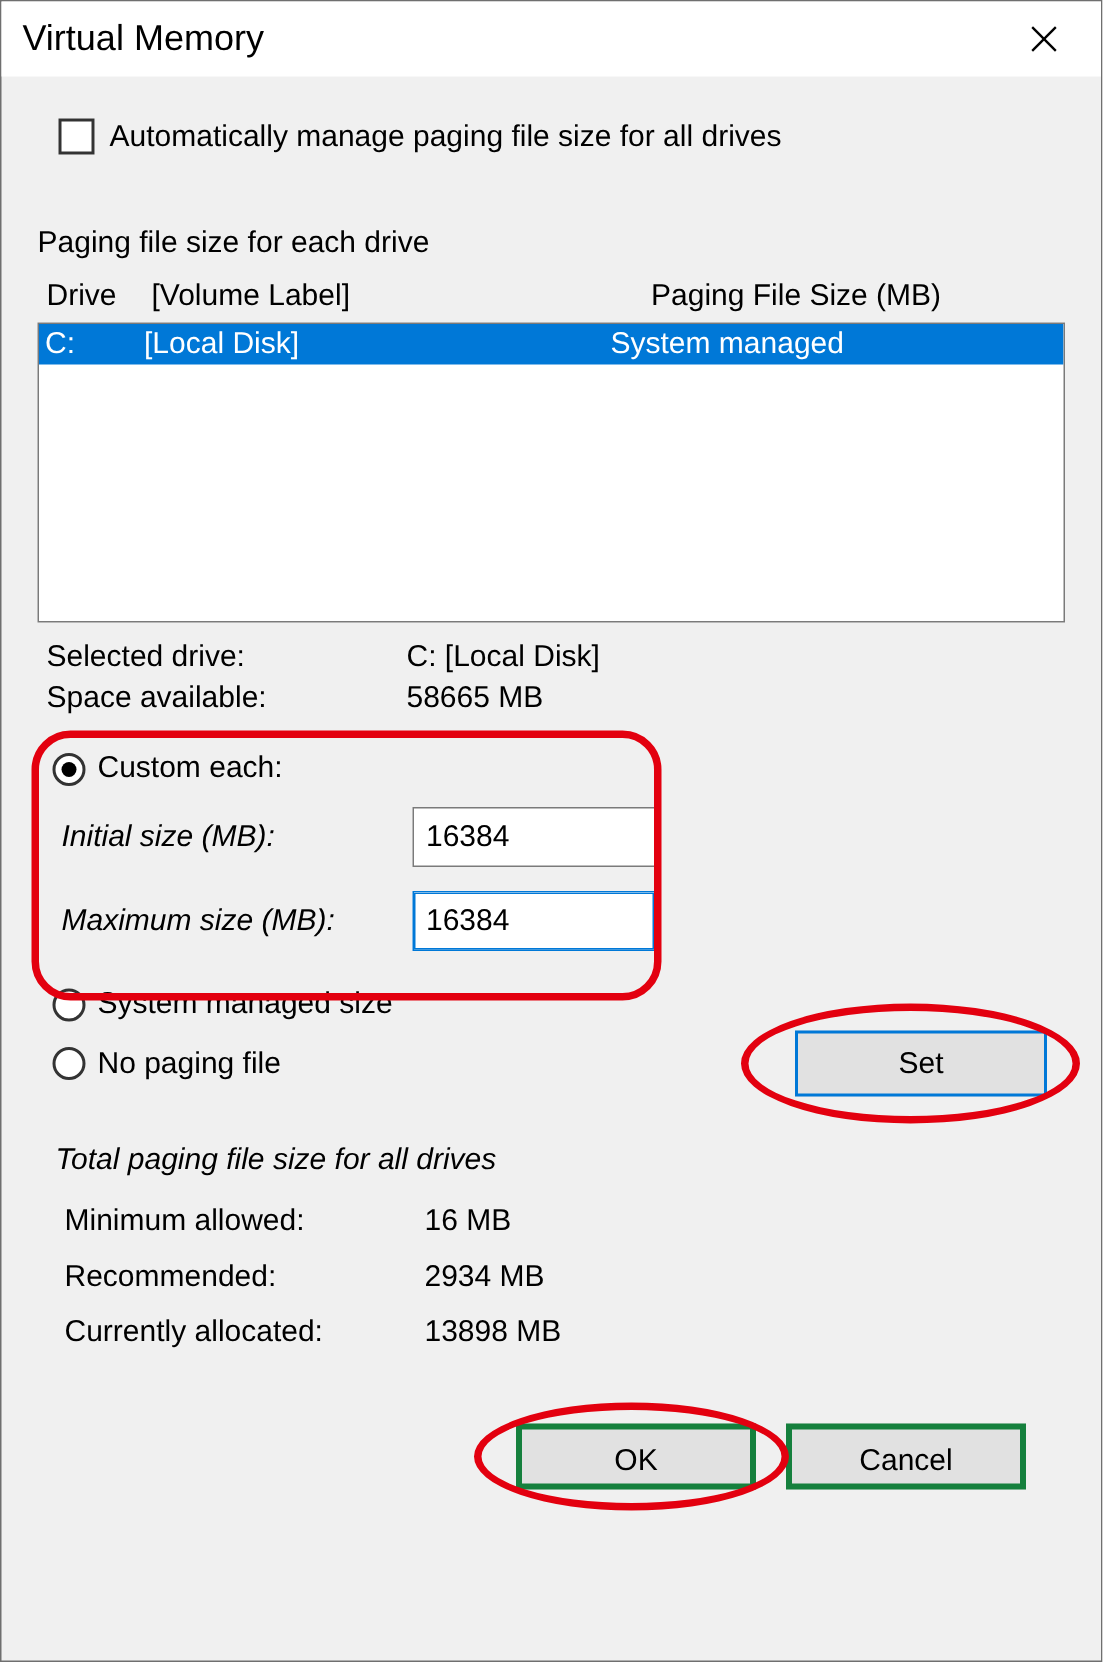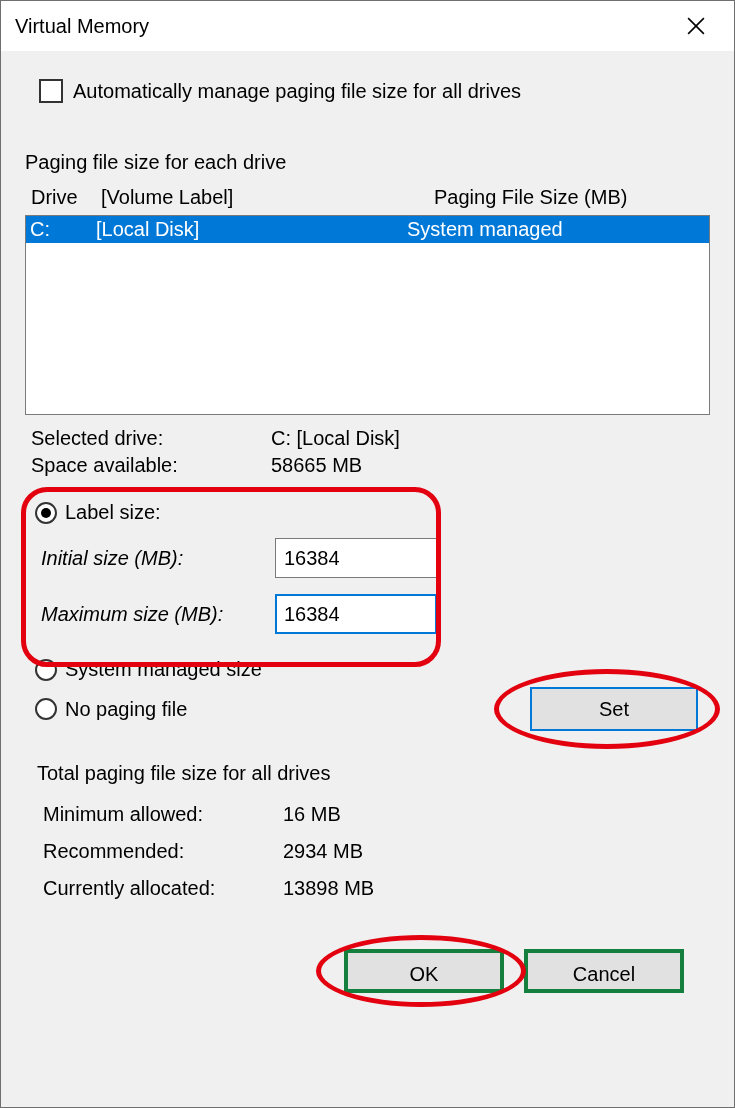--- a/index.html
+++ b/index.html
@@ -22,21 +22,21 @@
     background: #f0f0f0;
   }
   .titlebar {
     height: 50px;
     background: #fff;
     display: flex;
     align-items: center;
     justify-content: space-between;
     padding: 0 18px 0 14px;
   }
-  .titlebar .title { font-size: 20px; }
+  .titlebar .title { font-size: 24px; }
   .titlebar .close {
     width: 40px; height: 40px;
     display: flex; align-items: center; justify-content: center;
     font-size: 20px;
     cursor: default;
   }
   .titlebar .close svg { width: 18px; height: 18px; }
   .body {
     flex: 1;
     padding: 28px 24px 20px 24px;
@@ -230,21 +230,21 @@
         </div>
       </div>
 
       <div class="size-option-block">
         <div class="highlight-box" style="left:-4px; top:-2px; width:420px; height:180px;"></div>
 
         <div class="radio-row">
           <div class="radio checked">
               <div class="dot"></div>
             </div>
-          <span>Label size:</span>
+          <span>Custom each:</span>
         </div>
         <div class="sub-inputs">
           <div class="sub-row">
             <span class="lbl">Initial size (MB):</span>
             <input type="text" value="16384" style="">
           </div>
           <div class="sub-row">
             <span class="lbl">Maximum size (MB):</span>
             <input type="text" class="focused" value="16384" style="">
           </div>
@@ -262,21 +262,21 @@
           </div>
           <div style="position:relative; padding-right:2px;margin-left:34px;">
             <div class="ellipse" style="left:-36px; top:-18px; width:226px; height:80px;"></div>
             <div class="btn primary" style="min-width:168px;">Set</div>
           </div>
         </div>
       </div>
     </div>
 
     <div class="group totals" style="border:none; border-top:1px solid transparent;">
-      <span class="group-legend" style="top:-14px;">Total paging file size for all drives</span>
+      <span class="group-legend" style="top:-14px;font-style:italic;">Total paging file size for all drives</span>
       <div class="info-row">
         <span class="lbl">Minimum allowed:</span>
         <span class="val">16 MB</span>
       </div>
       <div class="info-row">
         <span class="lbl">Recommended:</span>
         <span class="val">2934 MB</span>
       </div>
       <div class="info-row">
         <span class="lbl">Currently allocated:</span>

